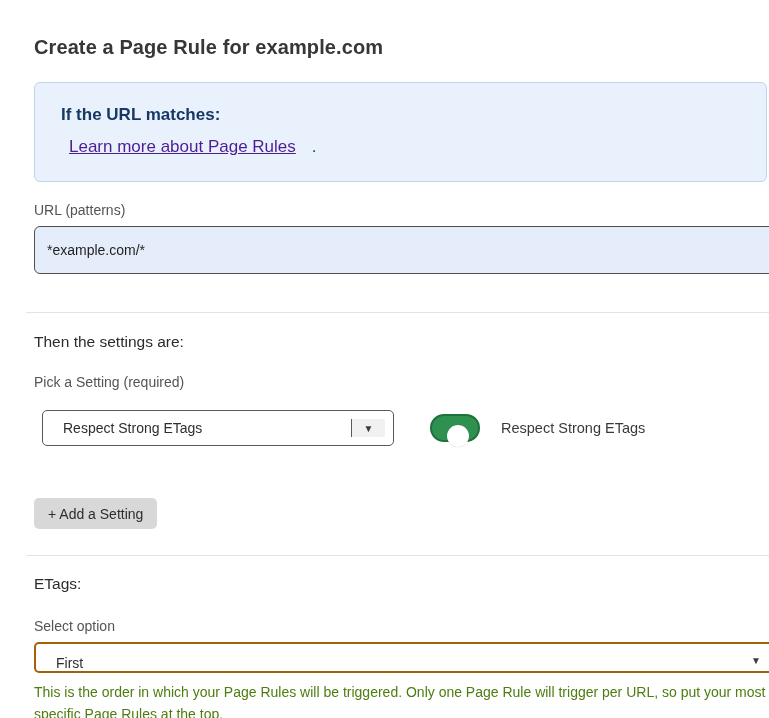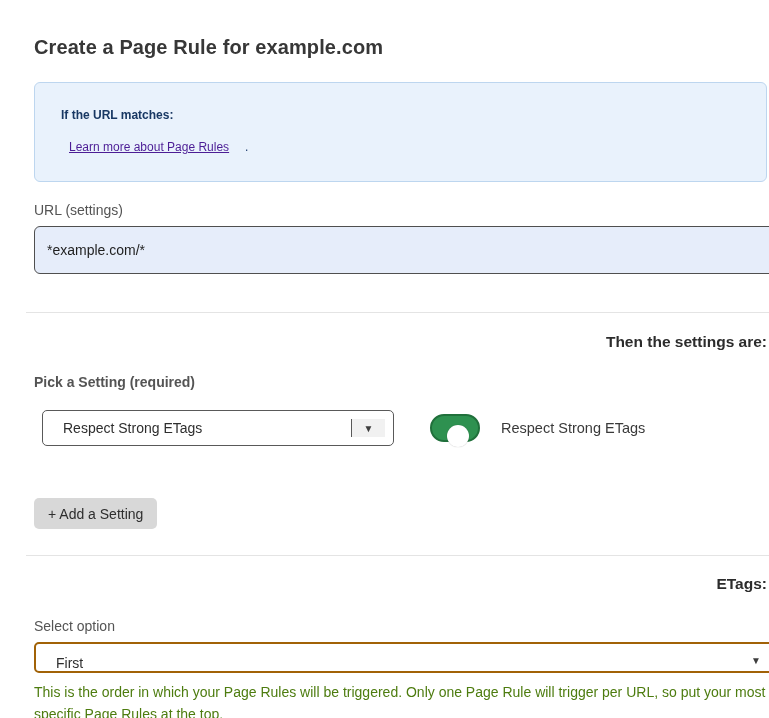--- a/index.html
+++ b/index.html
@@ -20,21 +20,21 @@
     letter-spacing: 0.1px;
   }
 
   .info-box {
     margin-top: 23px;
     background: #e9f2fc;
     border: 1px solid #bdd6ef;
     border-radius: 6px;
     padding: 12px 18px 14px 18px;
     color: #1e3c6e;
-    font-size: 12px;
+    font-size: 17px;
     line-height: 24px;
   }
   .info-box .info-heading {
     font-weight: bold;
     color: #183863;
   }
   .info-box .info-link {
     color: #4c1d95;
     text-decoration: underline;
     cursor: pointer;
@@ -66,26 +66,25 @@
     border: none;
     border-top: 1px solid #e4e4e4;
     margin: 0;
   }
   .divider-1 { margin-top: 38px; }
   .divider-2 { margin-top: 18px; }
   .divider-3 { margin-top: 20px; }
 
   .section-heading {
     font-size: 15.5px;
-    font-weight: bold;
+    font-weight: normal;
     color: #2c2c2c;
-    text-align: right;
   }
   .settings-heading { margin-top: 20px; }
-  .picker-label { margin-top: 23px; font-weight: bold; }
+  .picker-label { margin-top: 23px; }
 
   .setting-row {
     margin-top: 8px;
     display: flex;
     align-items: center;
   }
 
   .dropdown {
     width: 352px;
     height: 36px;
@@ -231,21 +230,21 @@
 
 
 
 <h1 class="page-title">Create a Page Rule for example.com</h1>
 
 <div class="info-box">
   <div class="info-heading">If the URL matches:</div>
   <div><a class="info-link">Learn more about Page Rules</a><span>.</span></div>
 </div>
 
-<div class="field-label url-label">URL (settings)</div>
+<div class="field-label url-label">URL (patterns)</div>
 <input class="url-input" type="text" value="*example.com/*" style="">
 
 <hr class="divider divider-1">
 
 <div class="section-heading settings-heading">Then the settings are:</div>
 
 <div class="field-label picker-label">Pick a Setting (required)</div>
 
 <div class="setting-row">
   <div class="dropdown">

